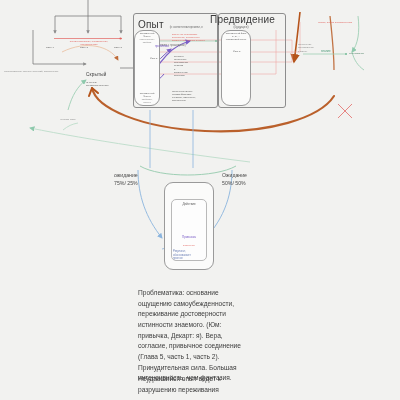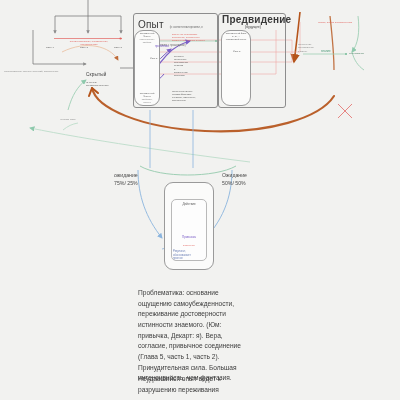--- a/index.html
+++ b/index.html
@@ -193,21 +193,21 @@
 в
 воплощение
 закрепить</div>
 
   <div class="node micro" style="left:172px;top:90px;width:44px;white-space:pre-line;">Отношение между
 одними фактами:
 сходство, смежность,
 причинность</div>
 
   <div class="node grpbox" style="left:218px;top:13px;width:68px;height:95px;"></div>
-  <div class="node" style="left:222px;top:14px;width:62px;text-align:center;font-weight:bold;">
+  <div class="node" style="left:210px;top:14px;width:62px;text-align:center;">
     <div class="ttl ttl-big">Предвидение</div>
     <div class="sub" style="font-size:3.2px;">(будущее)</div>
   </div>
 
   <div class="node roundbox" style="left:221px;top:30px;width:30px;height:76px;"></div>
   <div class="node micro" style="left:223px;top:32px;width:26px;white-space:pre-line;text-align:center;">Одномерный факт
 1', 2', ...
 (ожидаемый опыт)</div>
   <div class="node micro" style="left:233px;top:50px;width:16px;">Факт 3</div>
 

